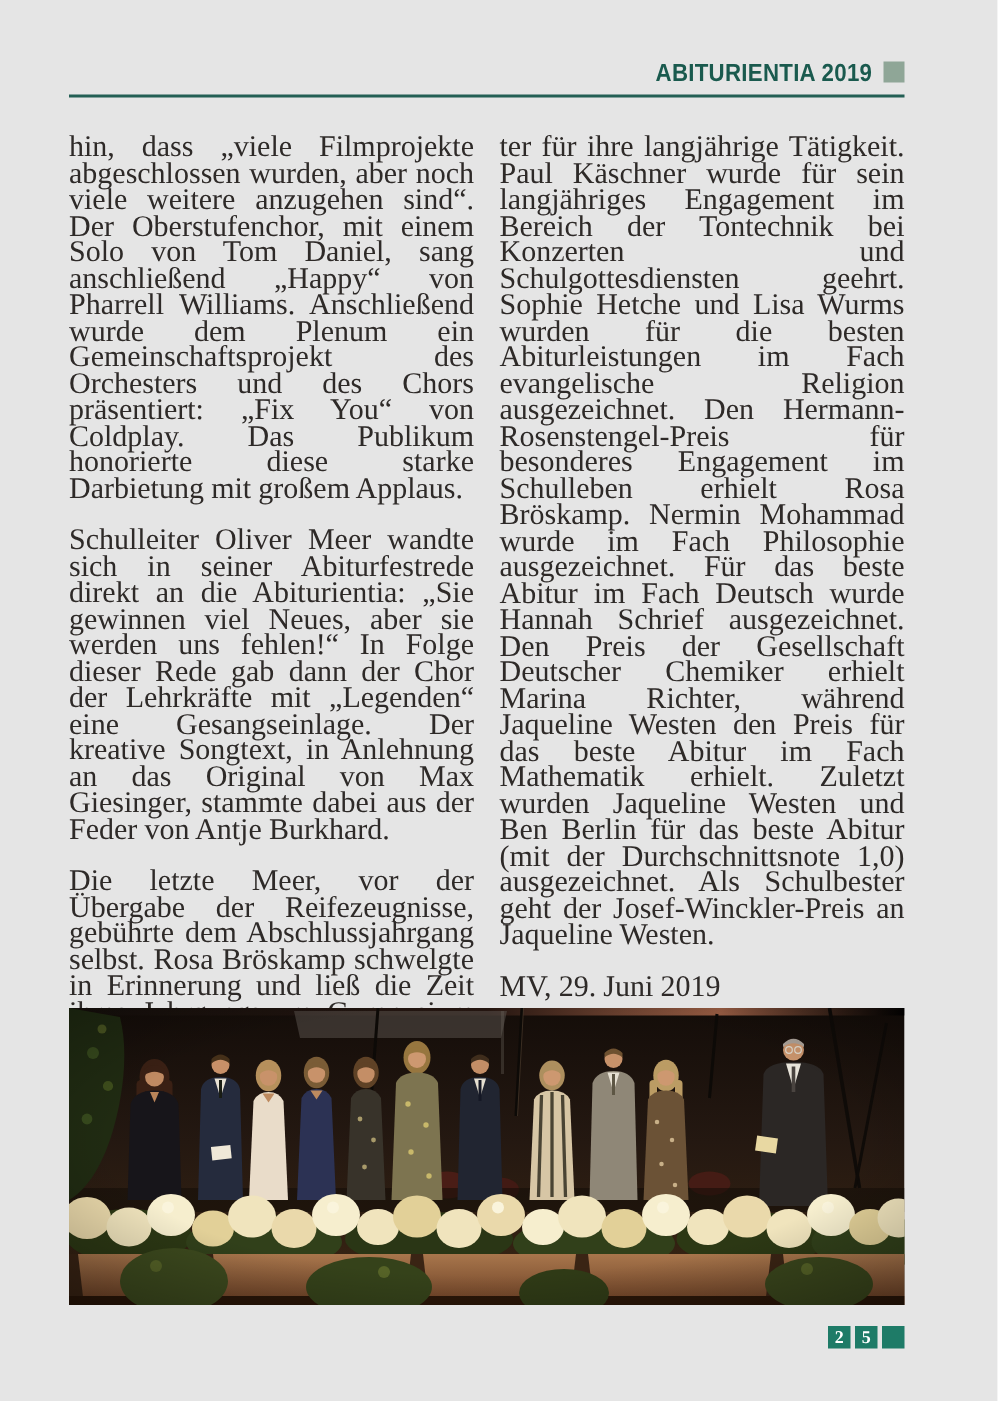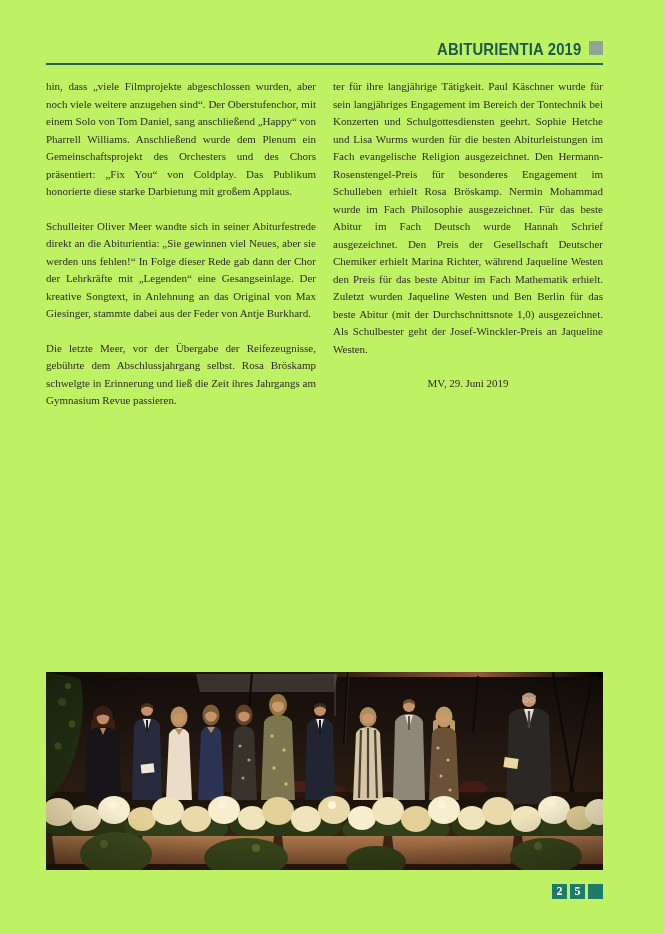--- a/index.html
+++ b/index.html
@@ -1,17 +1,17 @@
 <!DOCTYPE html>
 <html lang="de"><head>
 <meta charset="utf-8">
 <style>
   html,body { margin:0; padding:0; background:#ffffff; }
   .page {
-    position:relative; width:665px; height:934px; background:#bef264;
+    position:relative; width:665px; height:934px; background:#e5e5e5;
     font-family:"Liberation Serif", serif; color:#2e2a28; overflow:hidden;
   }
   
   .header { position:absolute; left:46px; top:38px; width:557px; height:28px; }
   .header-title {
     position:absolute; right:22px; top:2px;
     font-family:"Liberation Sans", sans-serif; font-weight:700;
     font-size:16.5px; letter-spacing:.2px; color:#1a5a4e;
     transform:scaleX(.9); transform-origin:right center; white-space:nowrap;
   }
@@ -21,25 +21,25 @@
   .header-rule {
     position:absolute; left:46px; top:63px; width:557px; height:2px; background:#235f54;
   }
   
   .columns {
     position:absolute; left:46px; top:74px; width:557px;
     display:flex; gap:17px;
   }
   .col { width:270px; }
   .col p {
-    margin:4px 0 17px 0;
-    font-size:11px; line-height:17.5px; text-align:justify;
+    margin:16px 0 17px 0;
+    font-size:20px; line-height:17.5px; text-align:justify;
     hyphens:auto; -webkit-hyphens:auto; word-spacing:-.2px;
   }
-  .col p.dateline { text-align:center; margin-top:1px; }
+  .col p.dateline { text-align:left; margin-top:1px; }
   
   .photo { position:absolute; left:46px; top:672px; width:557px; height:198px; }
   .photo svg { display:block; }
   
   .pagenum { position:absolute; right:62px; top:884px; display:flex; gap:3px; }
   .pagenum .sq {
     width:15px; height:15px; background:#1e7b67; color:#ffffff;
     font-family:"Liberation Serif", serif; font-weight:700; font-size:12px;
     display:flex; align-items:center; justify-content:center;
   }

